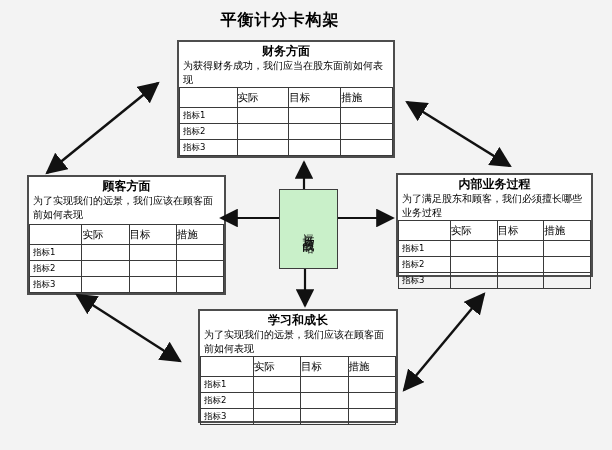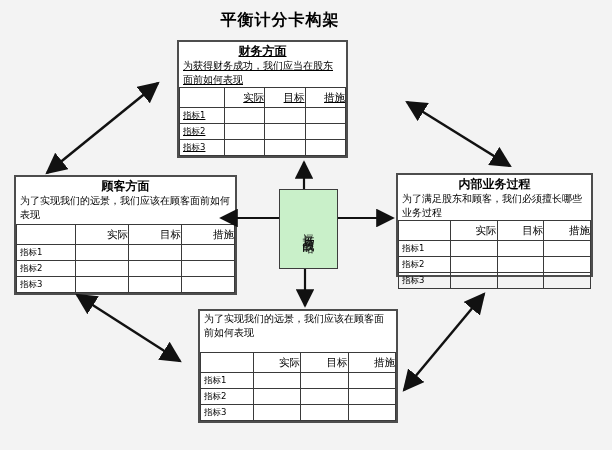--- a/index.html
+++ b/index.html
@@ -9,25 +9,25 @@
   .page-title{position:absolute;left:130px;top:10px;width:300px;text-align:center;
     font-size:16px;font-weight:bold;color:#000;letter-spacing:1px;}
 
   .panel{position:absolute;background:#ffffff;border:2px solid #4d4d4d;
     box-sizing:border-box;display:flex;flex-direction:column;}
   .p-title{text-align:center;font-weight:bold;font-size:12px;padding-top:2px;color:#000;line-height:1.2;}
   .p-desc{font-size:10px;line-height:1.4;padding:1px 4px 0 4px;color:#000;flex:1;}
 
   .p-table{width:100%;border-collapse:collapse;table-layout:fixed;margin-top:auto;}
   .p-table td{border:1px solid #3a3a3a;height:15px;padding:0;overflow:hidden;white-space:nowrap;}
-  .p-table tr.h td{height:19px;font-size:10.5px;text-align:right;color:#000;}
+  .p-table tr.h td{height:19px;font-size:10.5px;text-align:left;color:#000;}
   .p-table td.rl{font-size:8.5px;padding-left:3px;color:#000;margin-left:40px;}
 
-  #p-finance {left:177px;top:40px; width:171px;height:118px;text-decoration:underline;}
-  #p-customer{left:14px; top:175px;width:223px;height:120px;}
+  #p-finance {left:177px;top:40px; width:218px;height:118px;}
+  #p-customer{left:27px; top:175px;width:199px;height:120px;}
   #p-internal{left:396px;top:173px;width:197px;height:104px;}
   #p-learning{left:198px;top:309px;width:200px;height:114px;}
 
   #p-center{position:absolute;left:279px;top:189px;width:59px;height:80px;
     border:1px solid #3c3c3c;box-sizing:border-box;
     display:flex;align-items:center;justify-content:center;}
   .v-text{writing-mode:vertical-rl;text-orientation:upright;
     font-size:12px;letter-spacing:2px;color:#111;line-height:1;}
 
   #arrows{position:absolute;left:0;top:0;width:612px;height:450px;pointer-events:none;}
@@ -150,20 +150,21 @@
         <td class="rl">指标3</td>
         <td></td>
         <td></td>
         <td></td>
       </tr>
     </tbody>
       </table>
   </div>
 
   <div class="panel" id="p-learning">
+    <div class="p-title">学习和成长</div>
     <div class="p-desc">为了实现我们的远景，我们应该在顾客面前如何表现</div>
     <table class="p-table">
       <colgroup>
           <col style="width:27%">
           <col>
           <col>
           <col>
         </colgroup>
       <tbody>
           <tr class="h">

